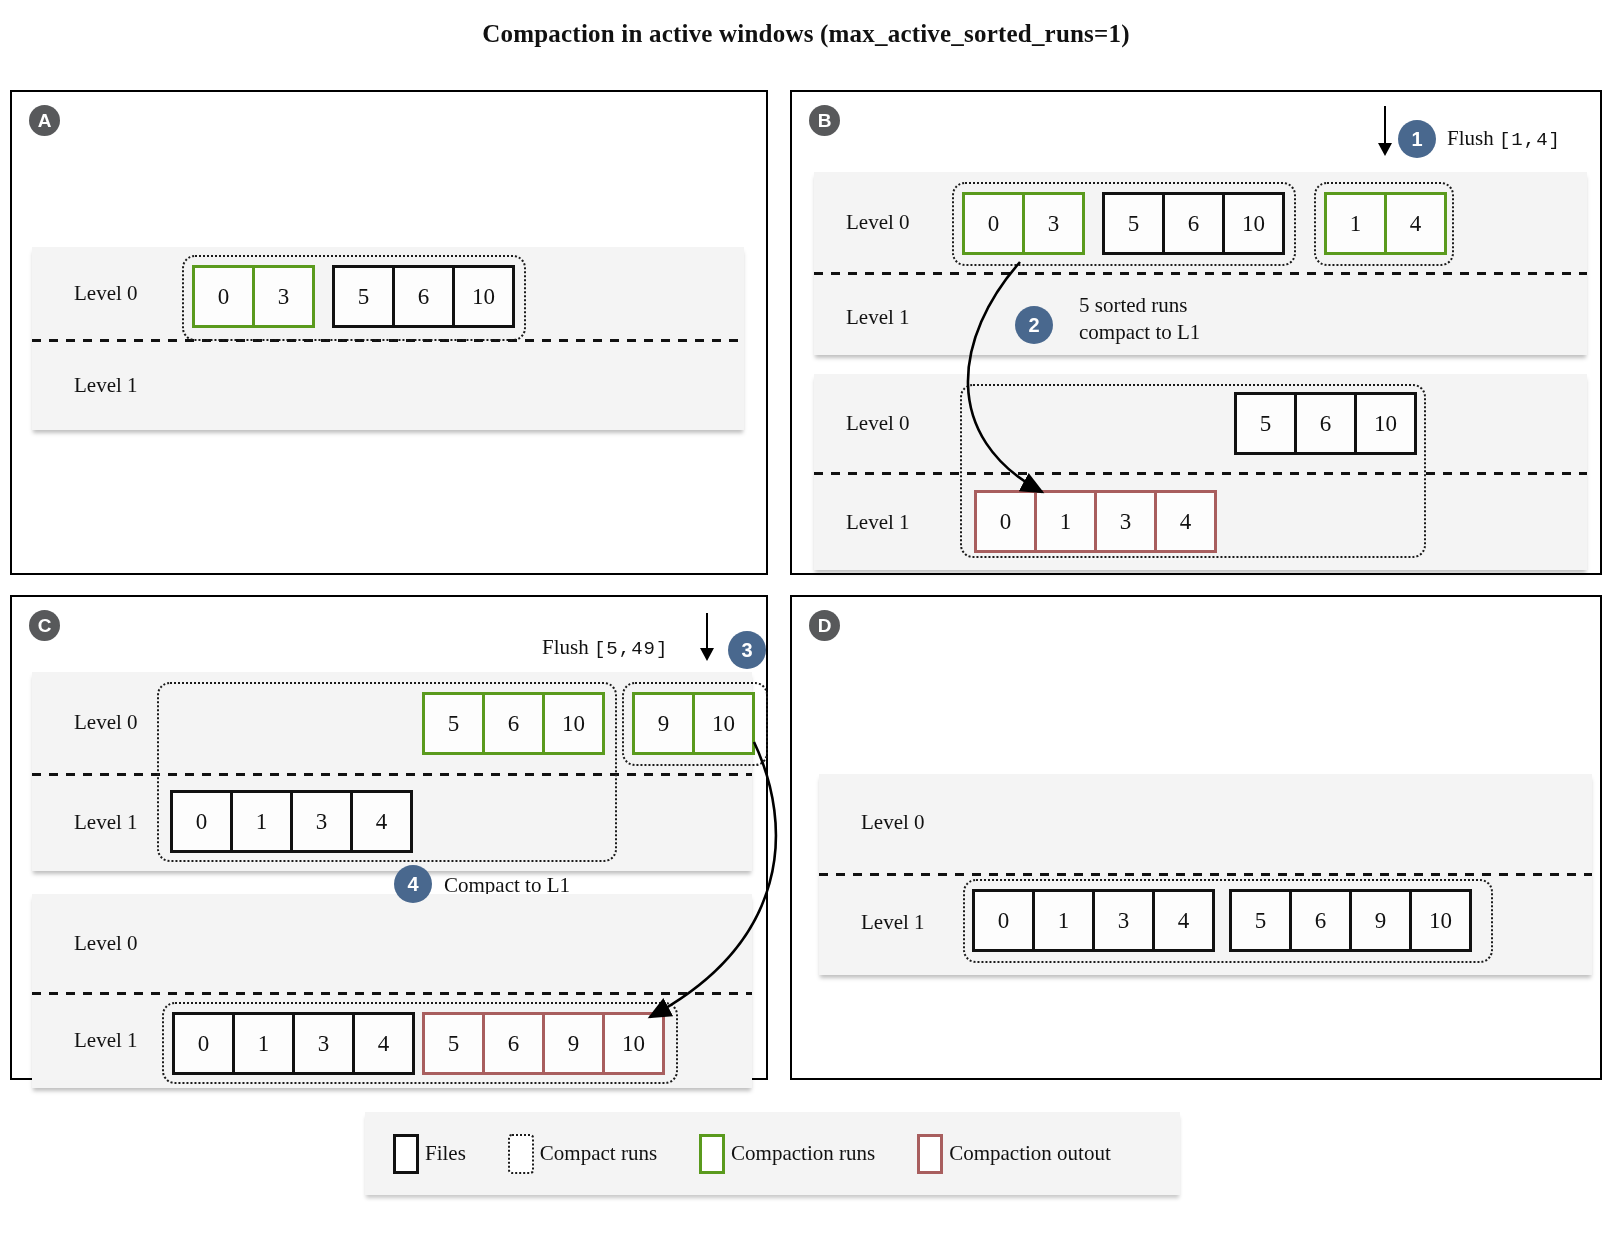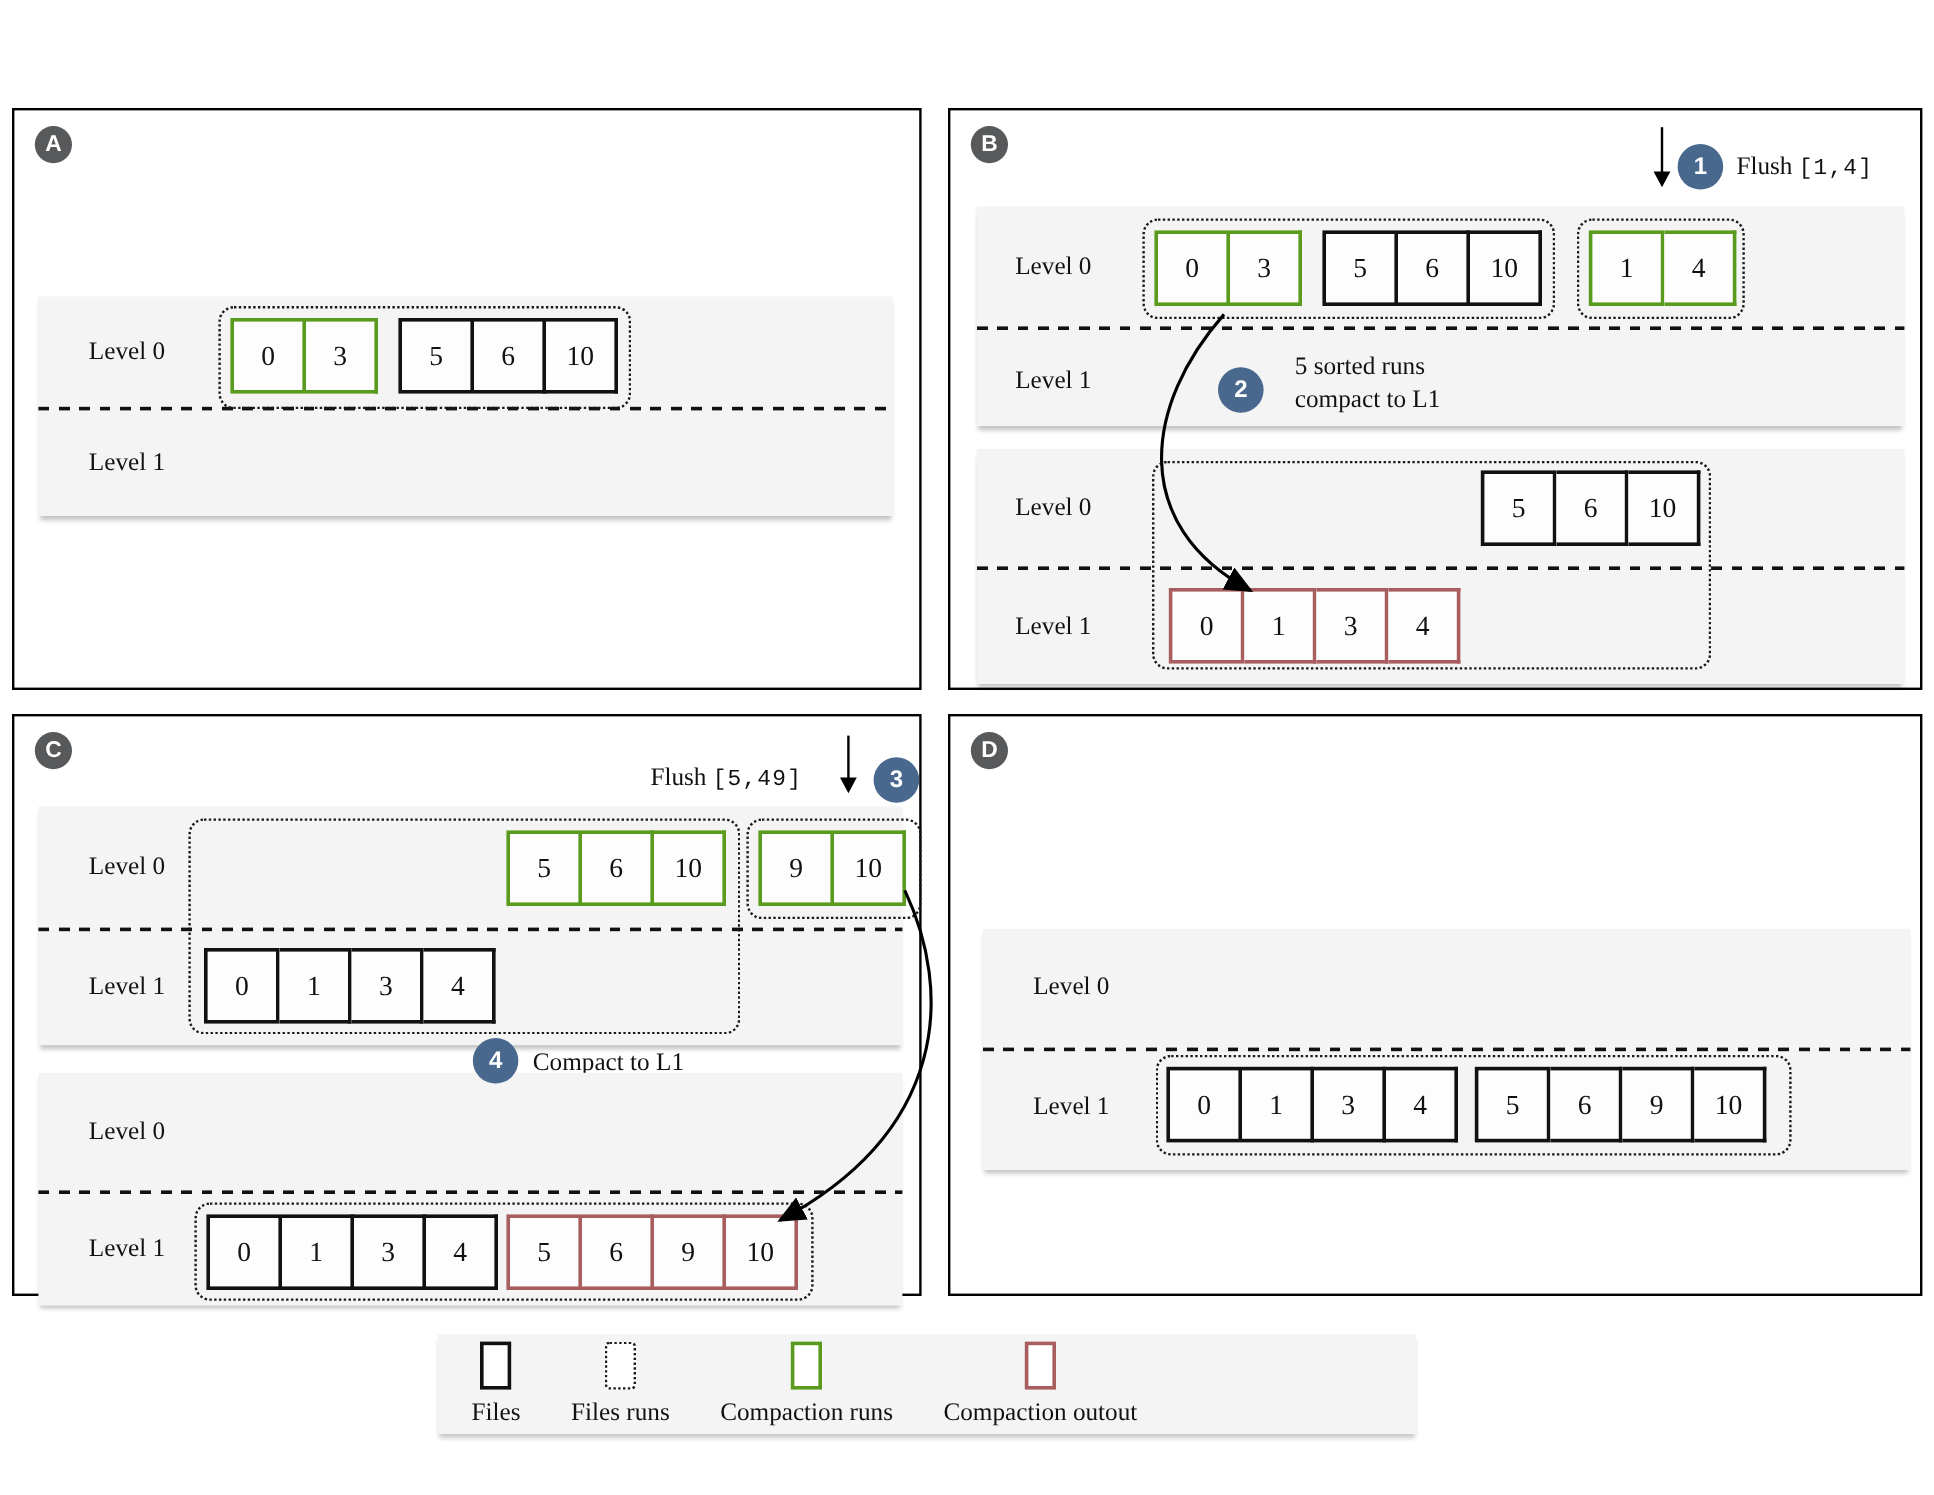--- a/index.html
+++ b/index.html
@@ -28,33 +28,34 @@
   .flush-text{position:absolute;font-size:21px;white-space:nowrap;}
   .mono{font-family:"Liberation Mono",monospace;font-size:19px;letter-spacing:1px;}
   .flush-arrow{position:absolute;width:0;border-left:2.5px solid #000;}
   .flush-arrow:after{content:"";position:absolute;left:-8.5px;bottom:-13px;
         border:7px solid transparent;border-top:13px solid #000;}
   .note{position:absolute;font-size:21px;line-height:27px;white-space:nowrap;}
   svg.arrow{position:absolute;left:0;top:0;overflow:visible;z-index:4;pointer-events:none;}
   .legend{position:absolute;left:365px;top:1112px;width:815px;height:83px;background:#f4f4f4;
         box-shadow:0 4px 4px -1px rgba(0,0,0,.22);display:flex;align-items:center;
         padding-left:28px;box-sizing:border-box;gap:42px;}
-  .legend-item{display:flex;align-items:center;gap:6px;flex-direction:column;}
+  .legend-item{display:flex;align-items:center;gap:6px;}
   .sw{width:26px;height:40px;background:#fff;box-sizing:border-box;}
   .sw-file{border:3px solid #111;}
   .sw-run{border:2.5px dotted #1a1a1a;border-radius:4px;}
   .sw-green{border:3px solid #5a9a1d;}
   .sw-red{border:3px solid #a85e5e;}
   .legend-label{font-size:21px;}
 </style>
 </head>
 <body>
 
 <div id="stage">
 
+  <div class="title">Compaction in active windows (max_active_sorted_runs=1)</div>
 
   <div class="panel" style="left:10px;top:90px;width:758px;height:485px;">
     <div class="badge-letter" style="left:17px;top:13px;">A</div>
     <div class="band" style="left:20px;top:155px;width:712px;height:183px;">
       <div class="divider" style="top:92px;"></div>
       <div class="lvl" style="left:42px;top:46px;">Level 0</div>
       <div class="lvl" style="left:42px;top:138px;">Level 1</div>
       <div class="run" style="left:150px;top:8px;width:344px;height:86px;"></div>
       <div class="file green" style="left:160px;top:18px;">
         <div class="cell">0</div>
@@ -219,21 +220,21 @@
     </div>
   </div>
 
   <div class="legend">
     <div class="legend-item">
       <div class="sw sw-file"></div>
       <div class="legend-label">Files</div>
     </div>
     <div class="legend-item">
       <div class="sw sw-run"></div>
-      <div class="legend-label">Files runs</div>
+      <div class="legend-label">Compact runs</div>
     </div>
     <div class="legend-item">
       <div class="sw sw-green"></div>
       <div class="legend-label">Compaction runs</div>
     </div>
     <div class="legend-item">
       <div class="sw sw-red"></div>
       <div class="legend-label">Compaction outout</div>
     </div>
   </div>

